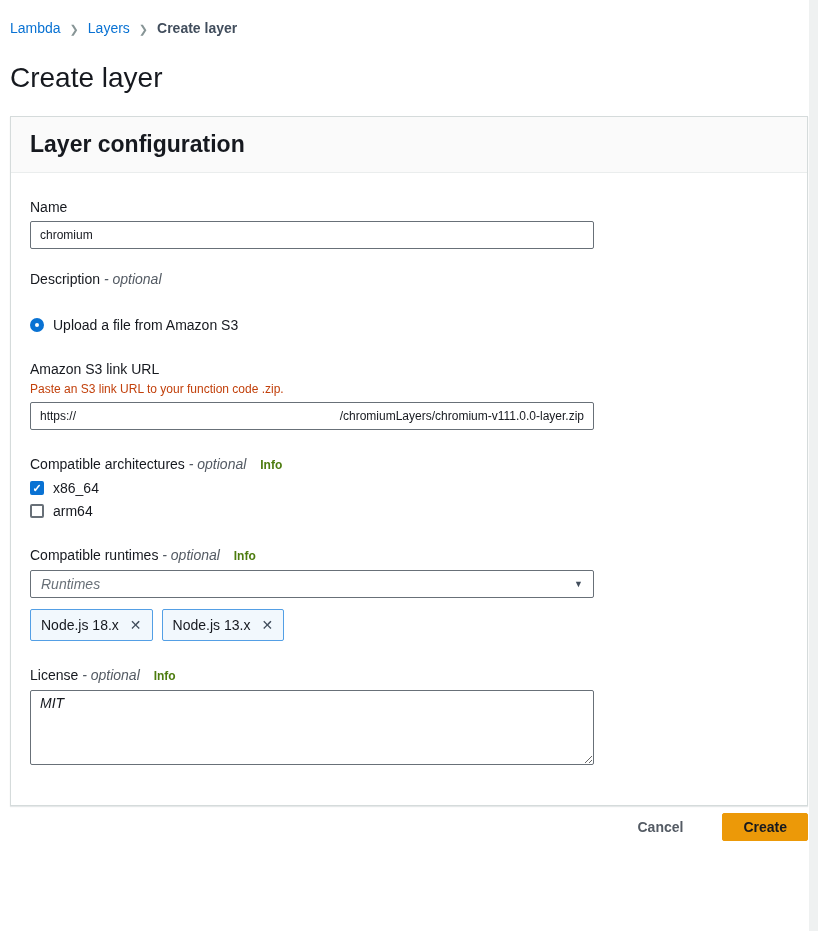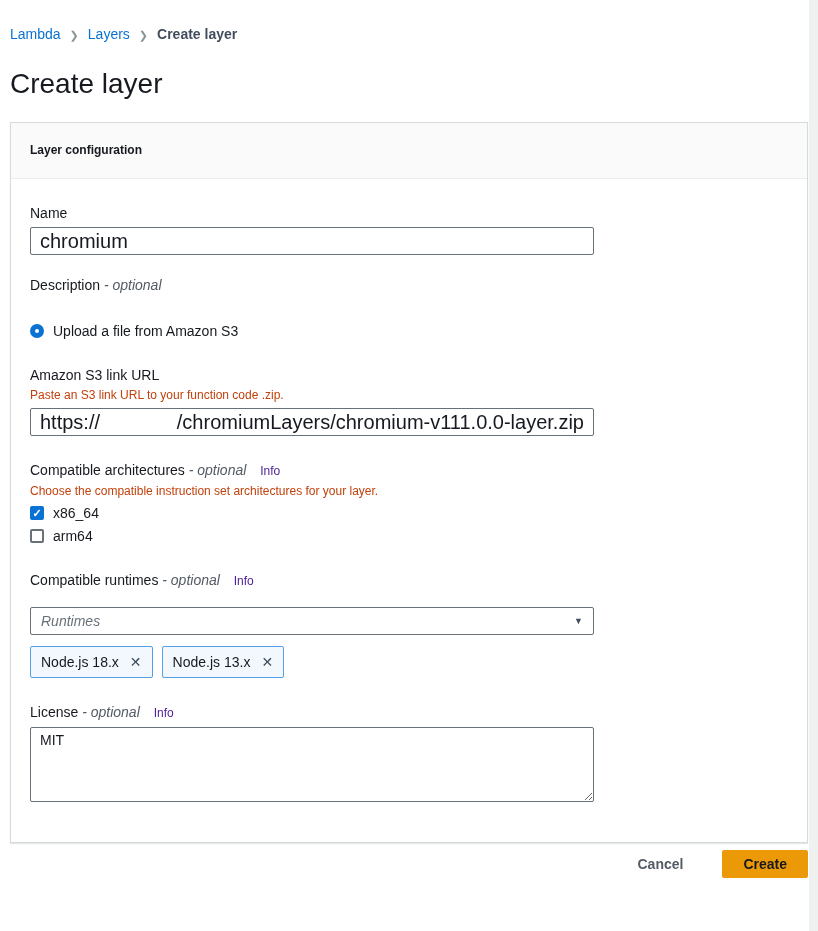--- a/index.html
+++ b/index.html
@@ -3,45 +3,45 @@
 <meta charset="utf-8">
 <style>
   * { box-sizing: border-box; }
   html,body { margin:0; padding:0; }
   body {
     width:818px; height:931px; position:relative; overflow:hidden;
     background:#ffffff; color:#16191f;
     font-family:"Liberation Sans", sans-serif; font-size:14px;
   }
   .scroll-gutter { position:absolute; top:0; right:0; width:9px; height:931px; background:#eff1f1; }
-  .page { position:absolute; top:12px; left:10px; width:664px; }
+  .page { position:absolute; top:6px; left:10px; width:664px; }
 
   
   .breadcrumb { margin-top:14px; display:flex; align-items:center; gap:9px; font-size:14px; line-height:17px; }
   .crumb-link { color:#0972d3; cursor:pointer; text-decoration:none; }
   .crumb-sep { color:#879596; font-size:11px; line-height:17px; transform:translateY(1px); }
   .crumb-current { color:#414d5c; font-weight:700; }
 
   
   h1.page-title { margin:25px 0 0 0; font-size:28px; line-height:32px; font-weight:400; color:#16191f; }
 
   
   .panel { margin-top:22px; width:798px; background:#ffffff; border:1px solid #d5dbdb; box-shadow:0 1px 1px 0 rgba(0,28,36,.10); }
   .panel-header { background:#fafafa; border-bottom:1px solid #eaeded; padding:16px 20px 17px 19px; }
-  .panel-title { font-size:12px; line-height:22px; font-weight:700; color:#16191f; }
+  .panel-title { font-size:23px; line-height:22px; font-weight:700; color:#16191f; }
   .panel-body { padding:26px 20px 37px 19px; }
 
   .field-label { font-size:14px; line-height:17px; color:#16191f; }
   .optional-suffix { font-style:italic; color:#545b64; }
-  .info-link { color:#4c1d95; font-size:12px; font-weight:400; margin-left:10px; cursor:pointer; }
+  .info-link { color:#4d7c0f; font-size:12px; font-weight:700; margin-left:10px; cursor:pointer; }
   .help-text { font-size:12px; line-height:16px; color:#c2410c; margin-top:3px; }
 
   .text-input, .styled-input {
     margin-top:5px; width:564px; height:28px; border:1px solid #687078; border-radius:2px;
-    background:#fff; font-family:"Liberation Sans", sans-serif; font-size:20px; color:#16191f;
+    background:#fff; font-family:"Liberation Sans", sans-serif; font-size:12px; color:#16191f;
     padding:0 9px;
   }
   input.text-input { display:block; }
   .styled-input { display:flex; align-items:center; justify-content:space-between; }
 
   .mt22 { margin-top:22px; }
   .mt26 { margin-top:26px; }
   .mt27 { margin-top:27px; }
 
   
@@ -51,34 +51,34 @@
   .radio-circle { width:14px; height:14px; border-radius:50%; border:2px solid #687078; background:#fff; flex:0 0 auto; }
   .radio-circle.selected { border:5px solid #0972d3; }
 
   
   .checkbox-row { display:flex; align-items:center; gap:9px; height:18px; cursor:pointer; margin-top:5px; }
   .checkbox-box { width:14px; height:14px; border:2px solid #687078; border-radius:2px; background:#fff; flex:0 0 auto;
                   font-size:11px; line-height:11px; text-align:center; font-weight:700; color:#fff; }
   .checkbox-box.checked { background:#0972d3; border-color:#0972d3; }
 
   
-  .select-box { margin-top:17px; width:564px; height:28px; border:1px solid #687078; border-radius:2px;
+  .select-box { margin-top:5px; width:564px; height:28px; border:1px solid #687078; border-radius:2px;
                 display:flex; align-items:center; justify-content:space-between; padding:0 10px; cursor:pointer; background:#fff;gap:40px; }
   .select-placeholder { font-style:italic; color:#687078; font-size:14px; }
   .caret-down { color:#414d5c; font-size:9px; }
 
   
   .token-row { margin-top:11px; display:flex; gap:9px; }
   .token { display:flex; gap:11px; background:#f2f8fd; border:1px solid #539fe5; border-radius:2px;
            padding:5px 10px; font-size:14px; line-height:20px; color:#16191f; }
   .token-close { color:#414d5c; font-size:14px; cursor:pointer; }
 
   
   textarea.license-area { margin-top:5px; width:564px; height:75px; border:1px solid #687078; border-radius:2px;
-    padding:4px 9px; font-family:"Liberation Sans", sans-serif; font-size:14px; color:#16191f; resize:both; }
+    padding:4px 9px; font-family:"Liberation Sans", sans-serif; font-size:14px; color:#16191f; resize:both;font-style:italic; }
 
   
   .footer-bar { width:798px; display:flex; justify-content:flex-end; align-items:center; gap:33px; margin-top:7px; }
   .btn-link { font-size:14px; font-weight:700; color:#545b64; cursor:pointer; background:none; border:none; font-family:inherit; }
   .btn-primary { background:#ec9908; border:1px solid #ec9908; border-radius:2px; height:28px; padding:0 20px;
                  font-size:14px; font-weight:700; color:#16191f; cursor:pointer; font-family:inherit; }
 </style>
 </head>
 <body>
 
@@ -127,21 +127,20 @@
         <span>https://</span>
         <span>/chromiumLayers/chromium-v111.0.0-layer.zip</span>
       </div>
 
       
       <div class="field-label mt26">
         <span>Compatible architectures</span>
         <span class="optional-suffix">- optional</span>
         <a class="info-link">Info</a>
       </div>
-      <div class="help-text">Choose the compatible instruction set architectures for your layer.</div>
       <div class="checkbox-row">
         <span class="checkbox-box checked">✓</span>
         <span class="field-label">x86_64</span>
       </div>
       <div class="checkbox-row">
         <span class="checkbox-box"></span>
         <span class="field-label">arm64</span>
       </div>
 
       

